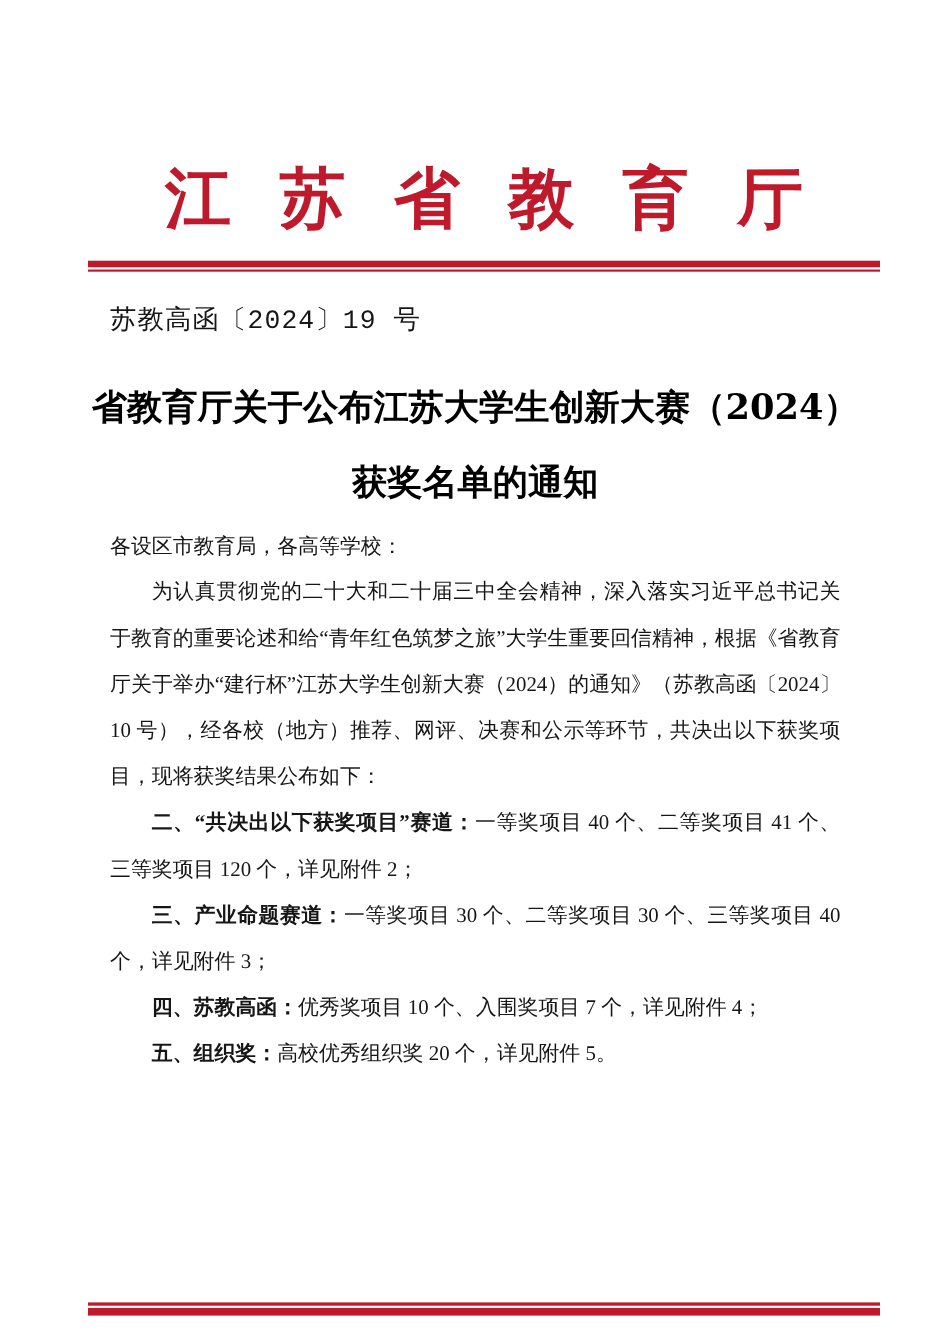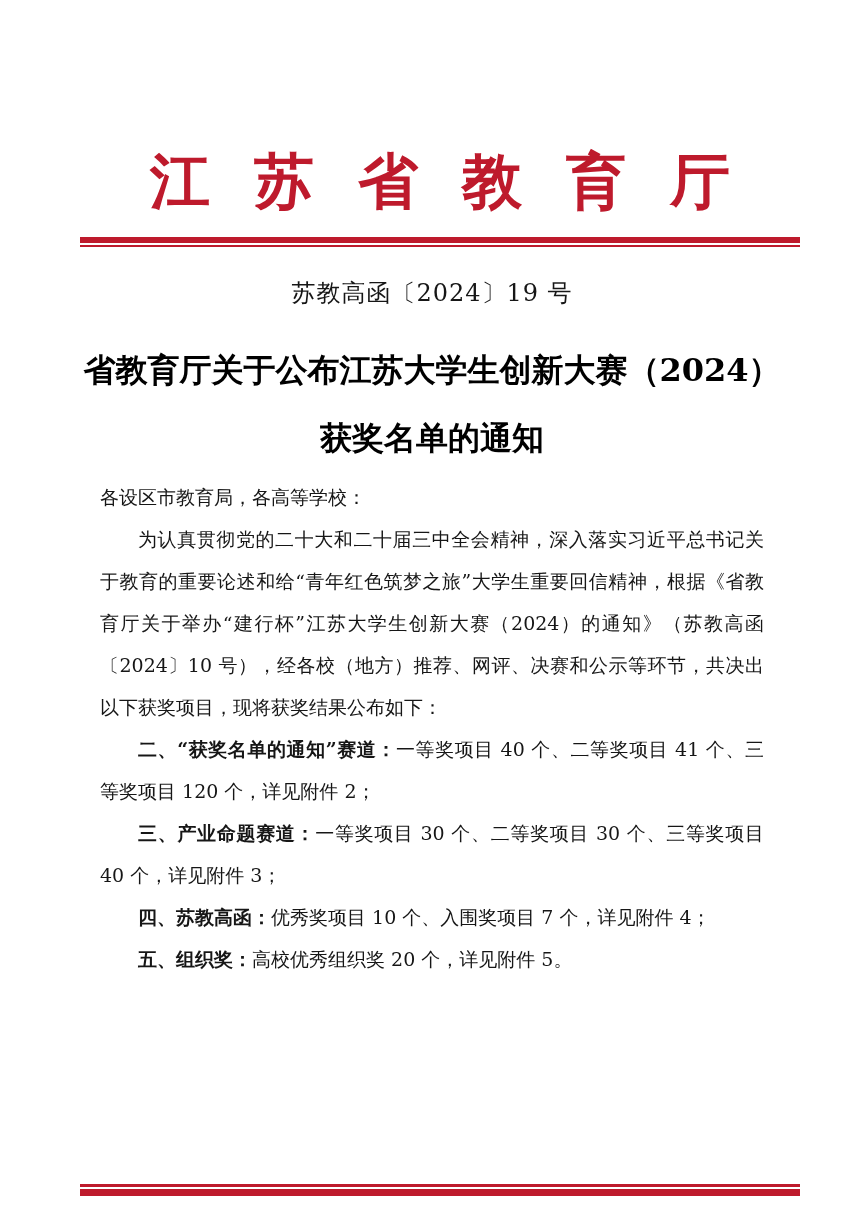--- a/index.html
+++ b/index.html
@@ -36,25 +36,26 @@
   }
   .rule-thick-top { height: 6px; background: var(--accent-red); }
   .rule-thin-bottom { height: 2px; background: var(--accent-red); margin-top: 2px; }
 
   
   .doc-number {
     position: absolute;
     top: 240px;
     left: 100px;
     width: 664px;
-    text-align: center;
+    text-align: left;
     font-size: 24px;
     line-height: 30px;
     letter-spacing: 1px;
     color: var(--ink);
+    font-family: Liberation Mono, monospace;
   }
 
   
   .title {
     position: absolute;
     top: 308px;
     left: 50px;
     width: 764px;
     margin: 0;
     text-align: center;
@@ -70,21 +71,21 @@
     position: absolute;
     top: 438px;
     left: 100px;
     width: 664px;
     font-size: 19px;
     line-height: 42px;
     text-align: justify;
     color: var(--ink);
   }
   .para { margin: 0; }
-  .indent { text-indent: 2em; }
+  .indent { text-indent: 2em; font-family: Liberation Serif, serif; }
   .lead { font-weight: 700; }
 
   
   .footer-rules {
     position: absolute;
     top: 1127px;
     left: 80px;
     width: 720px;
   }
   .rule-thin-top { height: 3px; background: var(--accent-red); }
@@ -108,21 +109,21 @@
     <span class="title-line">获奖名单的通知</span>
   </h2>
 
   <main class="body-text">
 
     <p class="para">各设区市教育局，各高等学校：</p>
 
     <p class="para indent"><span>为认真贯彻党的二十大和二十届三中全会精神，深入落实习近平总书记关于教育的重要论述和给“青年红色筑梦之旅”大学生重要回信精神，根据《省教育厅关于举办“建行杯”江苏大学生创新大赛（2024）的通知》（苏教高函〔2024〕10 号），经各校（地方）推荐、网评、决赛和公示等环节，共决出以下获奖项目，现将获奖结果公布如下：</span></p>
 
 
-    <p class="para indent"><b class="lead">二、“获奖名单的通知”赛道：</b><span>一等奖项目 40 个、二等奖项目 41 个、三等奖项目 120 个，详见附件 2；</span></p>
+    <p class="para indent"><b class="lead">二、“共决出以下获奖项目”赛道：</b><span>一等奖项目 40 个、二等奖项目 41 个、三等奖项目 120 个，详见附件 2；</span></p>
 
     <p class="para indent"><b class="lead">三、产业命题赛道：</b><span>一等奖项目 30 个、二等奖项目 30 个、三等奖项目 40 个，详见附件 3；</span></p>
 
     <p class="para indent"><b class="lead">四、苏教高函：</b><span>优秀奖项目 10 个、入围奖项目 7 个，详见附件 4；</span></p>
 
     <p class="para indent"><b class="lead">五、组织奖：</b><span>高校优秀组织奖 20 个，详见附件 5。</span></p>
 
   </main>
 
   <footer class="footer-rules">

